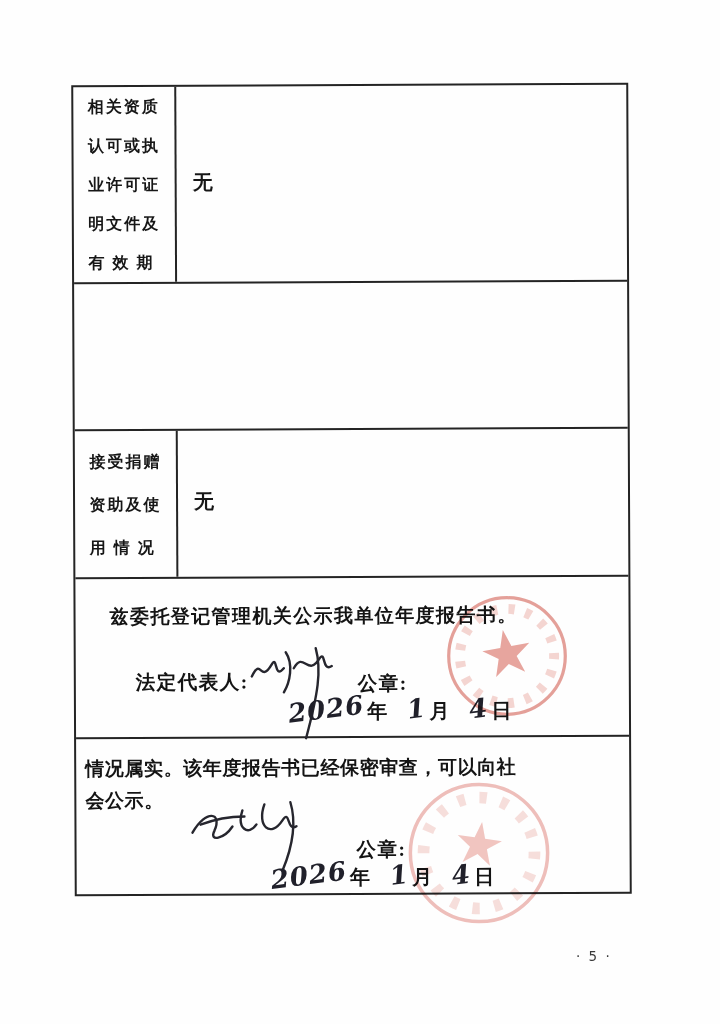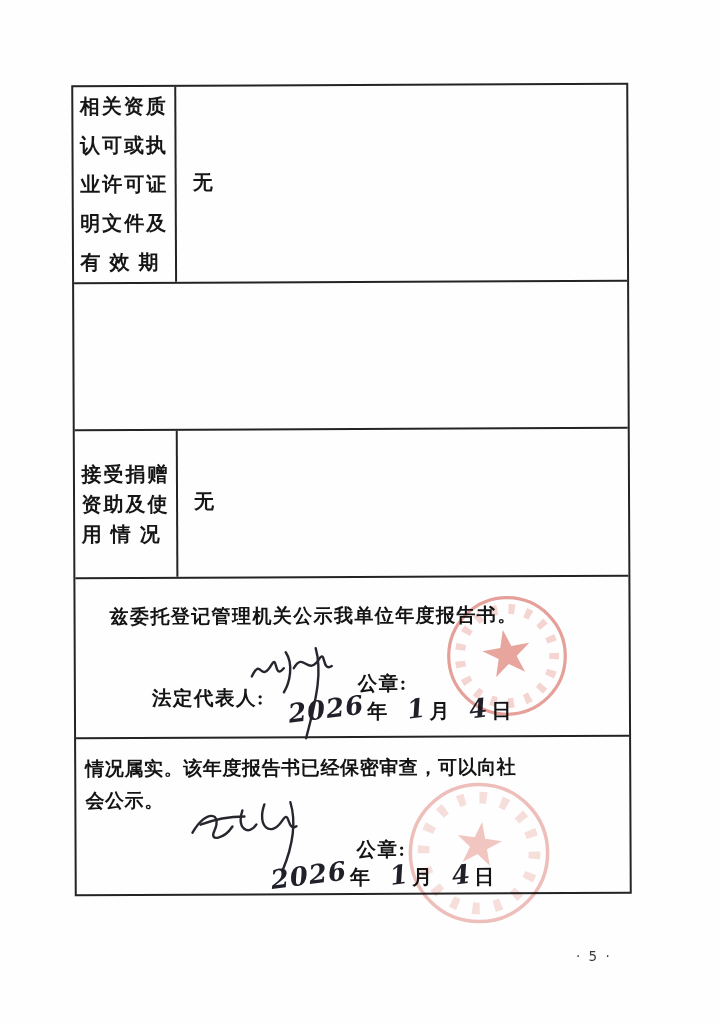--- a/index.html
+++ b/index.html
@@ -14,47 +14,47 @@
     border:2px solid #242424;transform:rotate(-0.25deg);
     background:transparent;
   }
   .t-row{display:flex;}
   .t-row + .t-row{border-top:2px solid #242424;}
   .label-cell{
     width:101px;border-right:2px solid #242424;flex:0 0 auto;
     display:flex;align-items:center;justify-content:center;
   }
   .label-text{
-    white-space:pre-line;font-size:20px;font-weight:bold;
+    white-space:pre-line;font-size:16px;font-weight:bold;
     letter-spacing:2px;text-align:left;color:#161616;
   }
   .lh-r1{line-height:39px;}
   .lh-r2{line-height:36px;}
-  .lh-r3{line-height:30px;}
+  .lh-r3{line-height:43px;}
   .lh-r4{line-height:46px;}
   .lh-r5{line-height:37px;}
   .content-cell{position:relative;flex:1 1 auto;}
   .h-r1{height:195px;} .h-r2{height:145px;} .h-r3{height:146px;}
   .h-r4{height:158px;} .h-r5{height:155px;}
   .simple-value{
     position:absolute;left:16px;top:50%;transform:translateY(-58%);
     font-size:20px;font-weight:bold;color:#161616;
   }
   
   .statement{
     position:absolute;font-size:19px;font-weight:bold;
     letter-spacing:1.4px;line-height:32px;color:#141414;
   }
   .st-r4{left:34px;top:22px;width:414px;}
   .st-r5{left:9px;top:14px;width:442px;letter-spacing:0.6px;}
   .inline-label{
     position:absolute;font-size:19.5px;font-weight:bold;
     letter-spacing:1.5px;color:#141414;white-space:nowrap;
   }
-  .rep-r4{left:76px;top:90px;margin-top:16px;}
+  .rep-r4{left:60px;top:90px;}
   .seal-r4{left:282px;top:92px;}
   .seal-r5{left:280px;top:98px;}
   .signature{position:absolute;overflow:visible;}
   .sig-r4{left:170px;top:64px;width:92px;height:80px;}
   .sig-r5{left:110px;top:56px;width:134px;height:72px;}
   .sig-stroke{fill:none;stroke:#26262e;stroke-width:2.4;stroke-linecap:round;stroke-linejoin:round;}
   
   .date-line{position:absolute;display:flex;align-items:baseline;white-space:nowrap;}
   .dt-r4{left:212px;top:116px;}
   .dt-r5{left:194px;top:122px;}

